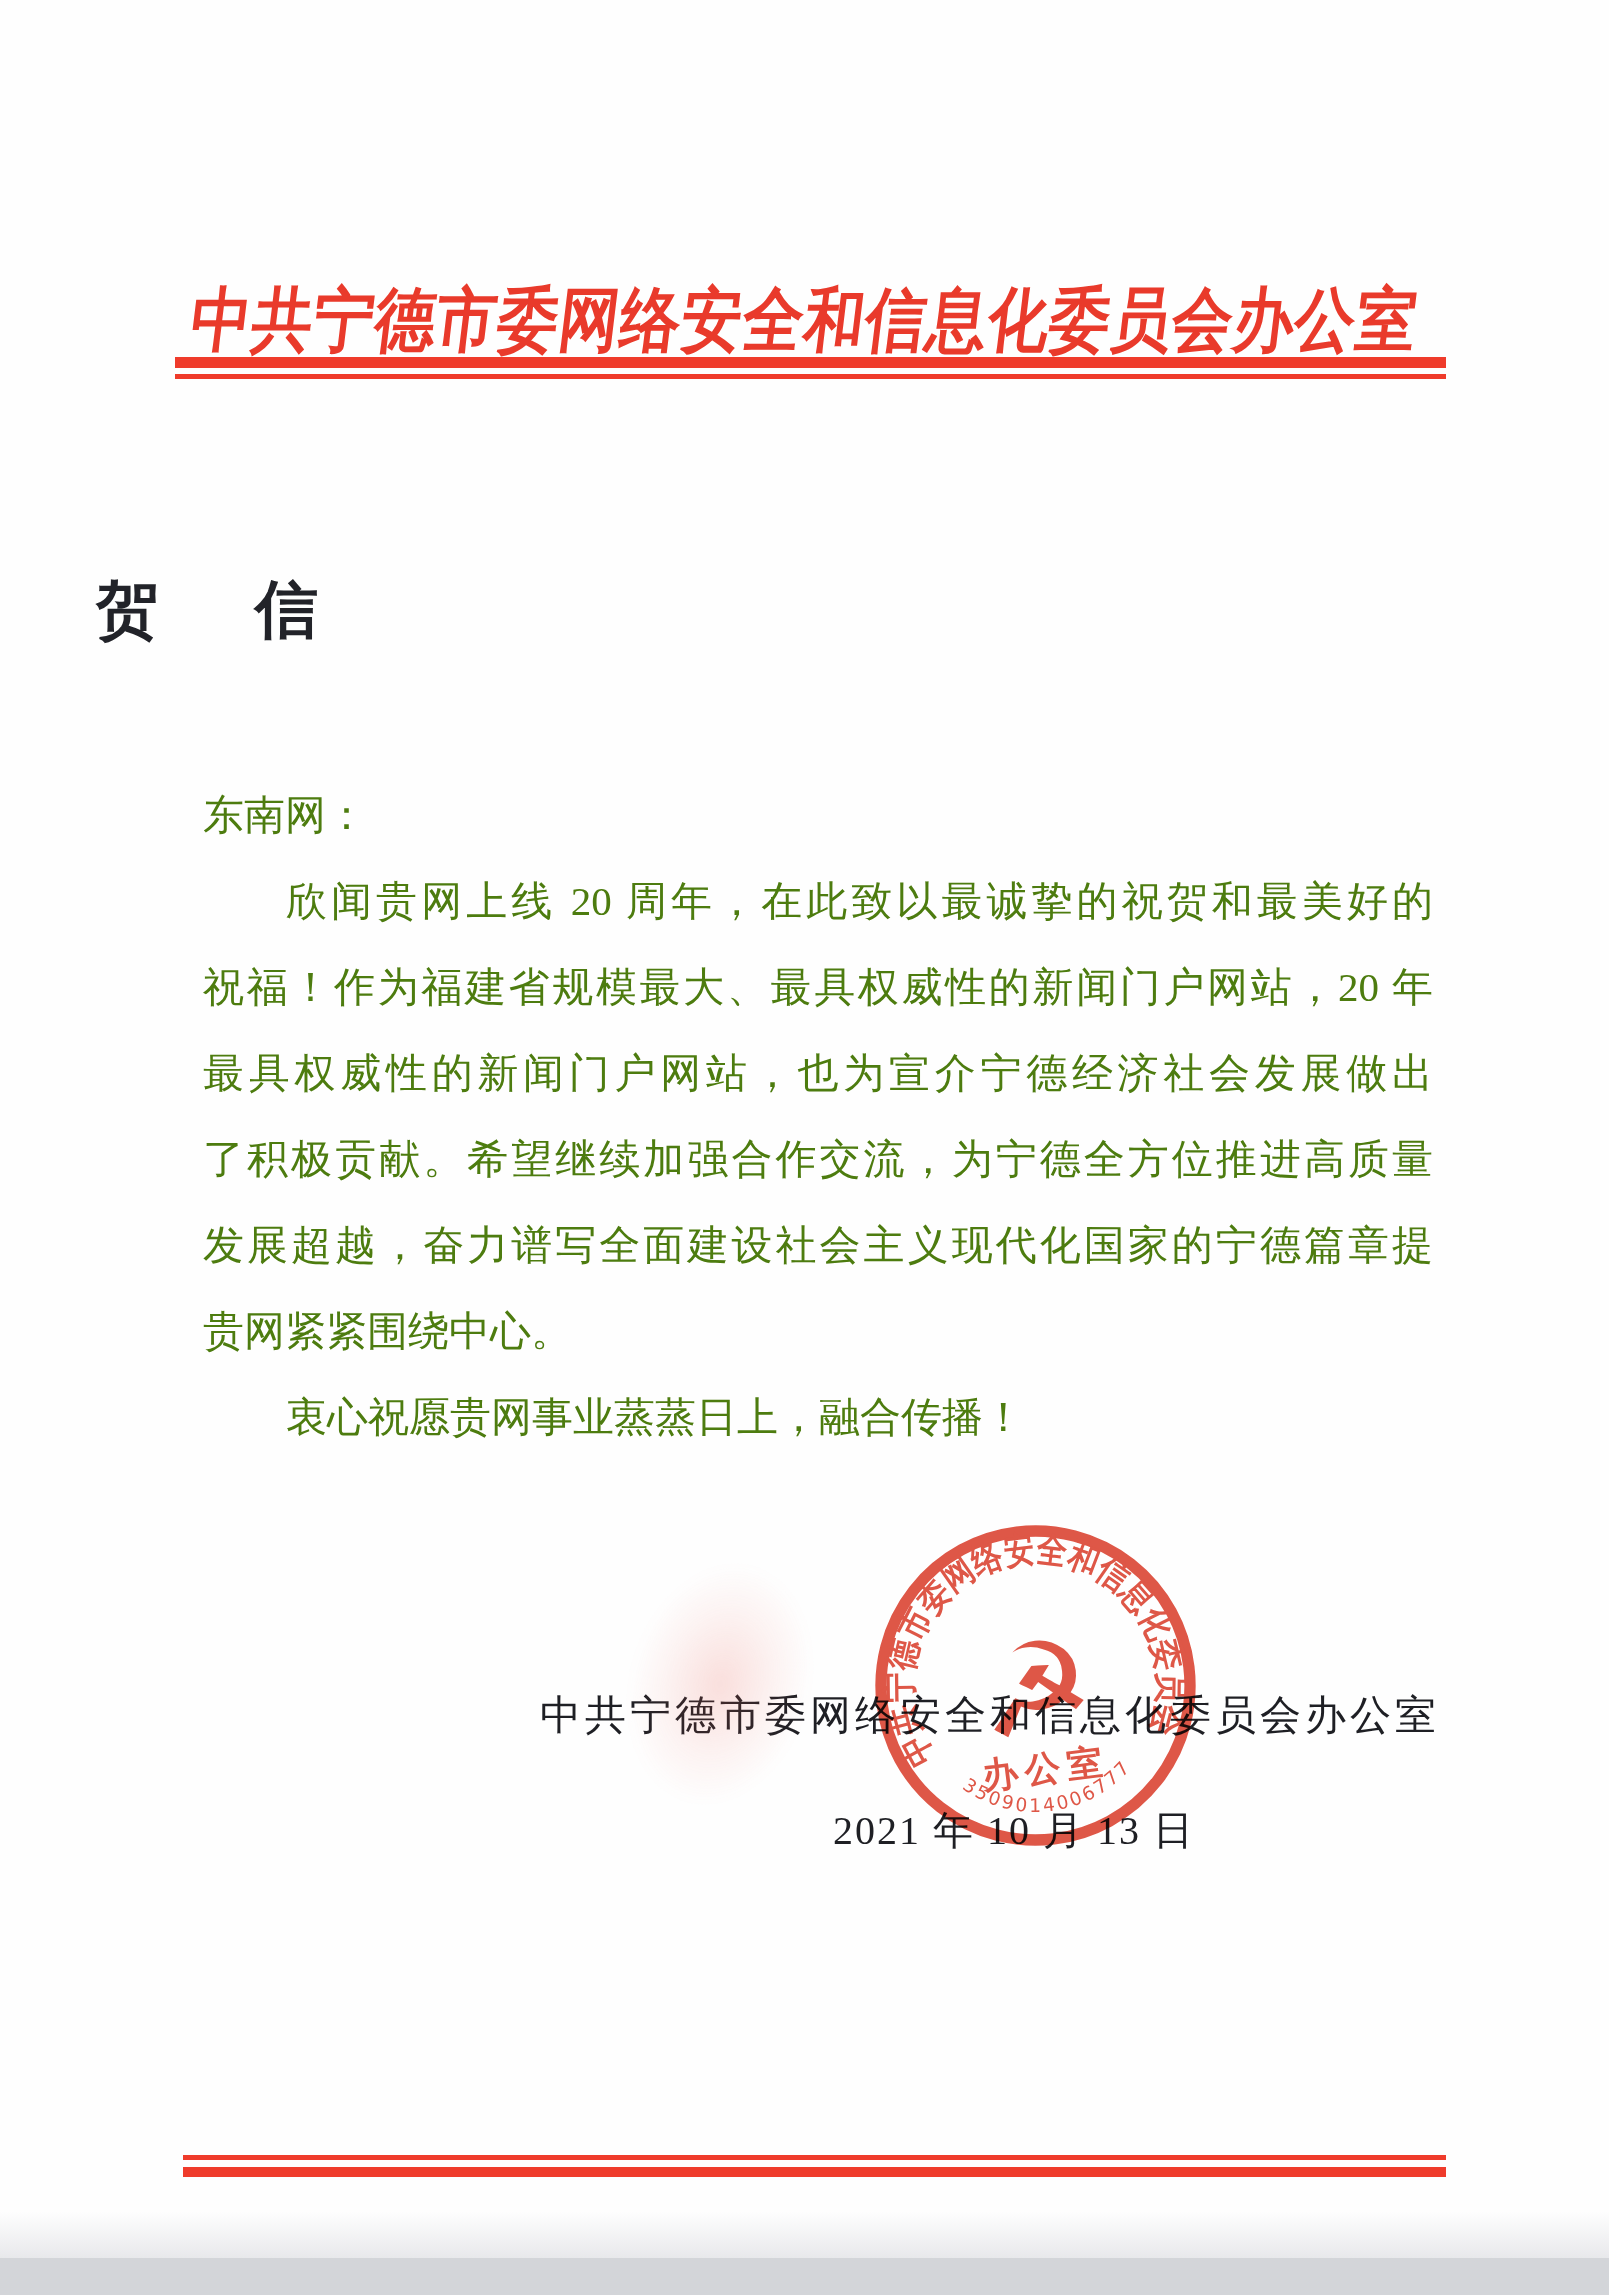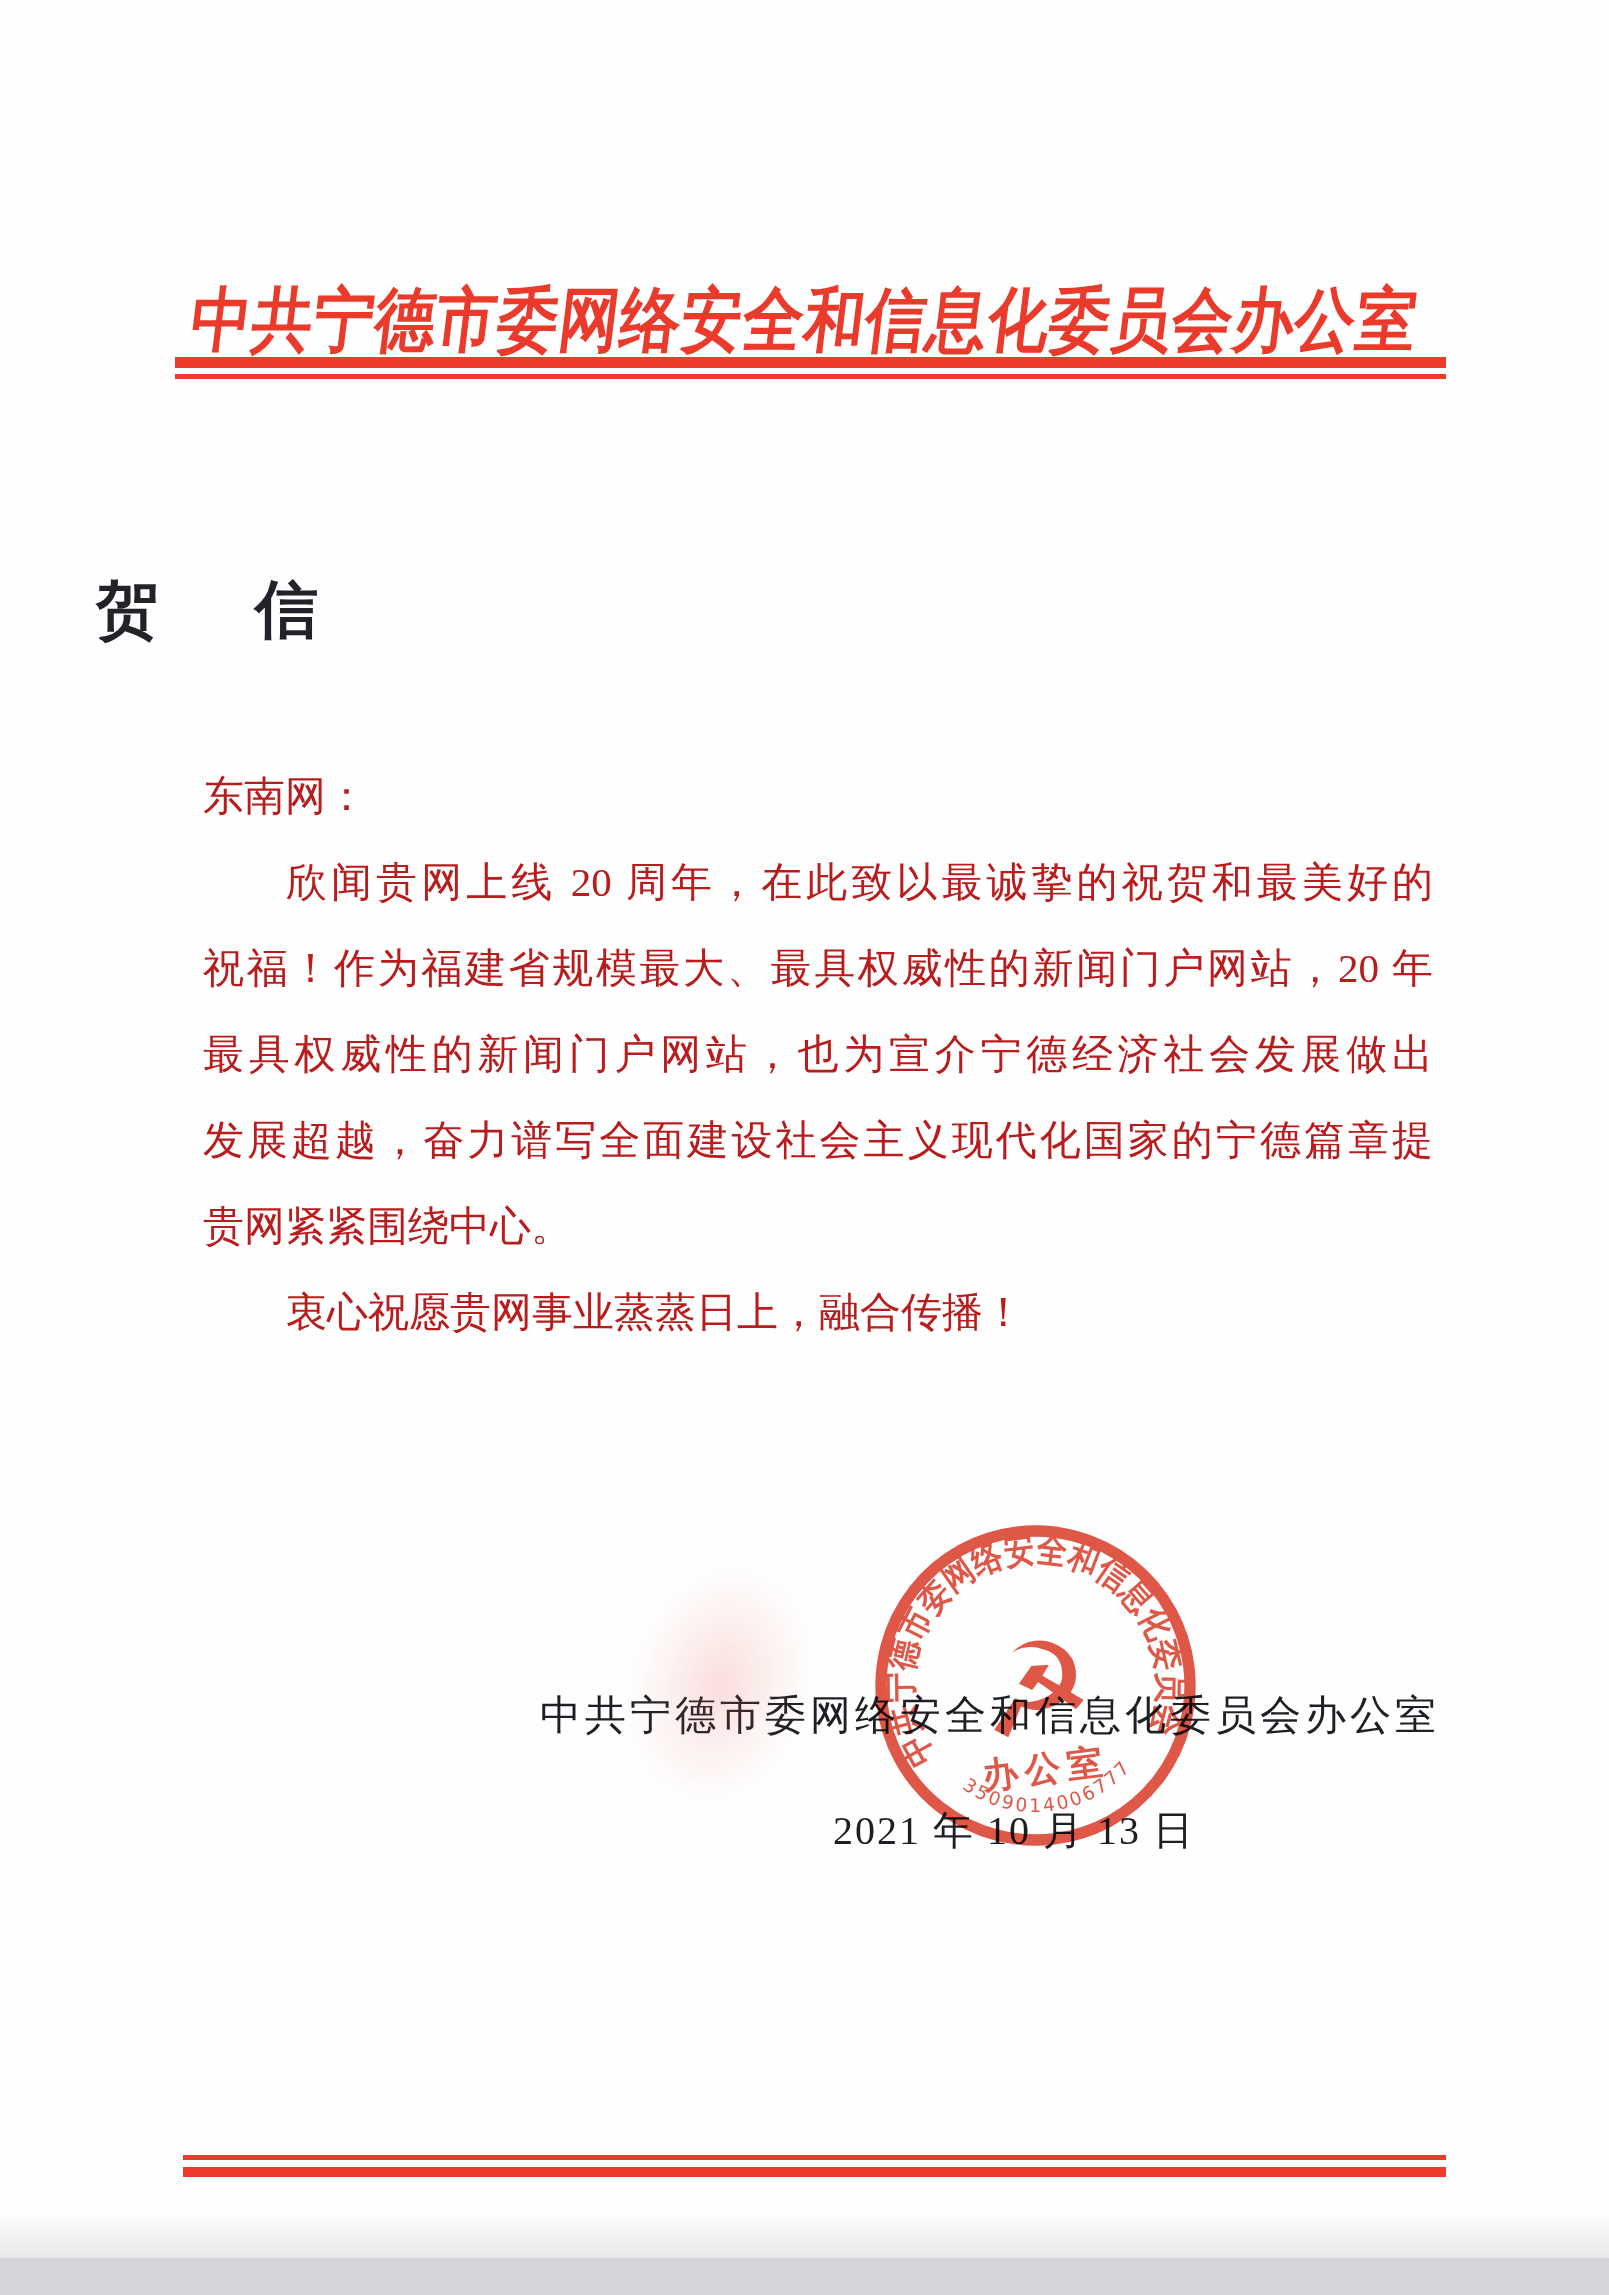--- a/index.html
+++ b/index.html
@@ -31,23 +31,23 @@
   .doc-title{
     position:absolute;top:567px;left:0;width:100%;
     text-align:left;
     font-size:63px;font-weight:bold;
     color:#222329;
     letter-spacing:96px;text-indent:96px;
     white-space:nowrap;
   }
   
   .body-block{
-    position:absolute;left:203px;top:753px;width:1230px;
+    position:absolute;left:203px;top:772px;width:1230px;
     font-size:41px;line-height:86px;
-    color:#b91c1c;
+    color:#4d7c0f;
   }
   .line{width:100%;}
   .fill{text-align:justify;text-align-last:justify;}
   .indent{text-indent:83px;}
   
   .signature{
     position:absolute;left:540px;top:1688px;
     font-size:41px;letter-spacing:4px;white-space:nowrap;
     color:#1e1f24;
   }
@@ -96,20 +96,21 @@
   <div class="rule rule-h-thick"></div>
   <div class="rule rule-h-thin"></div>
 
   <div class="doc-title">贺信</div>
 
   <div class="body-block">
     <div class="line">东南网：</div>
     <div class="line fill indent">欣闻贵网上线 20 周年，在此致以最诚挚的祝贺和最美好的</div>
     <div class="line fill">祝福！作为福建省规模最大、最具权威性的新闻门户网站，20 年</div>
     <div class="line fill">最具权威性的新闻门户网站，也为宣介宁德经济社会发展做出</div>
+    <div class="line fill">了积极贡献。希望继续加强合作交流，为宁德全方位推进高质量</div>
     <div class="line fill">发展超越，奋力谱写全面建设社会主义现代化国家的宁德篇章提</div>
     <div class="line">贵网紧紧围绕中心。</div>
     <div class="line indent">衷心祝愿贵网事业蒸蒸日上，融合传播！</div>
   </div>
 
   <div class="signature">中共宁德市委网络安全和信息化委员会办公室</div>
   <div class="date-line">2021 年 10 月 13 日</div>
 
   <div class="smudge"></div>
 

